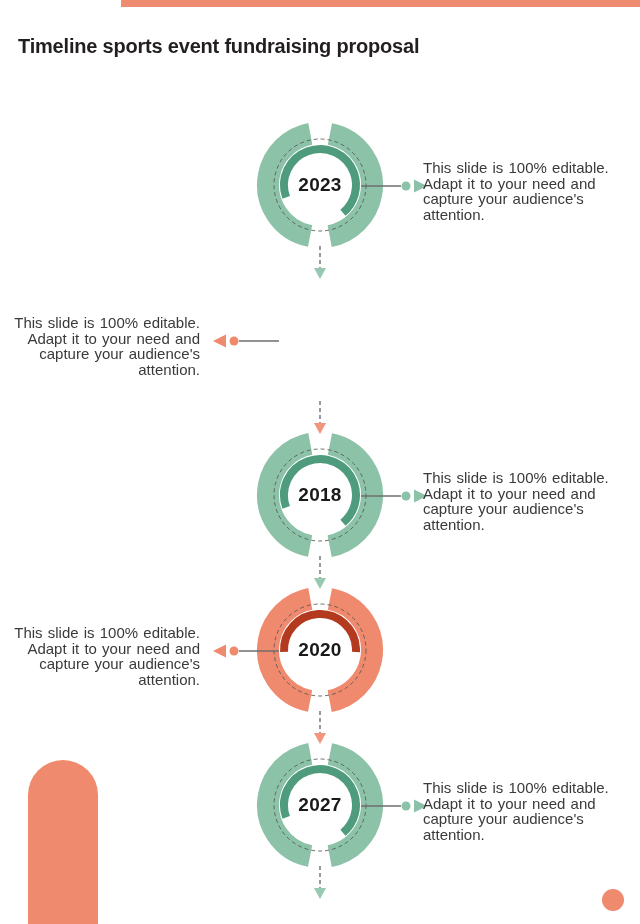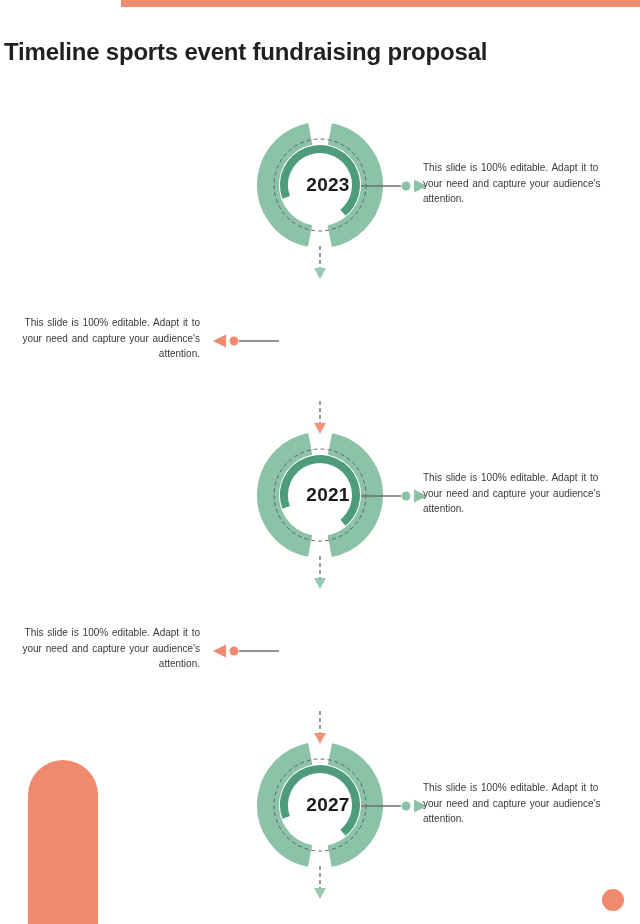--- a/index.html
+++ b/index.html
@@ -22,23 +22,23 @@
     left: 121px;
     top: 0;
     width: 519px;
     height: 7px;
     background: #EE8C72;
   }
 
   
   .page-title {
     position: absolute;
-    left: 4px;
+    left: 18px;
     top: 22px;
-    font-size: 24px;
+    font-size: 20px;
     font-weight: bold;
     color: #231F20;
     letter-spacing: -0.2px;
     white-space: nowrap;
   }
 
   
   .deco-pill {
     position: absolute;
     left: 28px;
@@ -79,21 +79,21 @@
     position: absolute;
     left: 255px;
     top: 0;
     width: 130px;
     height: 130px;
   }
   .node svg { display: block; }
 
   .node-year {
     position: absolute;
-    left: 8px;
+    left: 0;
     top: 0;
     width: 130px;
     height: 130px;
     display: flex;
     align-items: center;
     justify-content: center;
     font-size: 19px;
     font-weight: bold;
     color: #1A1A1A;
     letter-spacing: 0.3px;
@@ -116,21 +116,21 @@
     top: 126px;
     width: 30px;
     height: 36px;
   }
 
   
   .copy {
     position: absolute;
     top: 40px;
     width: 192px;
-    font-size: 10px;
+    font-size: 15px;
     line-height: 15.5px;
     color: #3A3A3A;
     word-spacing: 1px;
   }
   .copy.right { left: 423px; text-align: left; }
   .copy.left  { left: 8px;   text-align: right; }
 </style>
 </head>
 <body>
 
@@ -188,34 +188,49 @@
     <circle cx="65" cy="65" r="52" fill="none" stroke="#8CC2A8" stroke-width="22" stroke-dasharray="143.39625134385412 183.3293846294844" transform="rotate(-79 65 65)"></circle>
 
     <circle cx="65" cy="65" r="52" fill="none" stroke="#8CC2A8" stroke-width="22" stroke-dasharray="143.39625134385412 183.3293846294844" transform="rotate(101 65 65)"></circle>
 
     <circle cx="65" cy="65" r="32" fill="#ffffff"></circle>
 
     <circle cx="65" cy="65" r="46" fill="none" stroke="#555555" stroke-width="1" stroke-dasharray="4 3" opacity="0.85"></circle>
 
     <circle cx="65" cy="65" r="36" fill="none" stroke="#4E9B7D" stroke-width="8" stroke-dasharray="157.07963267948966 69.11503837897544" transform="rotate(160 65 65)" stroke-linecap="butt"></circle>
   </svg>
-        <div class="node-year">2021</div>
+        <div class="node-year">2018</div>
       </div>
       <div class="conn right"><svg width="70" height="16" viewBox="0 0 70 16">
       <line x1="0" y1="8" x2="40" y2="8" stroke="#6E6E6E" stroke-width="1.4"></line>
       <circle cx="45" cy="8" r="4.5" fill="#8CC2A8"></circle>
       <path d="M53 1.5 L66 8 L53 14.5 Z" fill="#8CC2A8"></path>
     </svg></div>
       <div class="copy right">This slide is 100% editable. Adapt it to your need and capture your audience's attention.</div>
       <div class="drop"><svg width="30" height="36" viewBox="0 0 30 36">
     <line x1="15" y1="0" x2="15" y2="22" stroke="#555555" stroke-width="1.2" stroke-dasharray="4 3"></line>
     <path d="M9 22 L21 22 L15 33 Z" fill="#8CC2A8" opacity="0.9"></path>
   </svg></div>
     </div>
     <div class="tl-row" style="top: 585px;">
+      <div class="node">
+  <svg width="130" height="130" viewBox="0 0 130 130">
+
+    <circle cx="65" cy="65" r="52" fill="none" stroke="#F08A6E" stroke-width="22" stroke-dasharray="143.39625134385412 183.3293846294844" transform="rotate(-79 65 65)"></circle>
+
+    <circle cx="65" cy="65" r="52" fill="none" stroke="#F08A6E" stroke-width="22" stroke-dasharray="143.39625134385412 183.3293846294844" transform="rotate(101 65 65)"></circle>
+
+    <circle cx="65" cy="65" r="32" fill="#ffffff"></circle>
+
+    <circle cx="65" cy="65" r="46" fill="none" stroke="#555555" stroke-width="1" stroke-dasharray="4 3" opacity="0.85"></circle>
+
+    <circle cx="65" cy="65" r="36" fill="none" stroke="#B33A1E" stroke-width="8" stroke-dasharray="116.86724671354031 109.3274243449248" transform="rotate(177 65 65)" stroke-linecap="butt"></circle>
+  </svg>
+        <div class="node-year">2020</div>
+      </div>
       <div class="conn left"><svg width="70" height="16" viewBox="0 0 70 16">
       <line x1="30" y1="8" x2="70" y2="8" stroke="#6E6E6E" stroke-width="1.4"></line>
       <circle cx="25" cy="8" r="4.5" fill="#F08A6E"></circle>
       <path d="M17 1.5 L4 8 L17 14.5 Z" fill="#F08A6E"></path>
     </svg></div>
       <div class="copy left">This slide is 100% editable. Adapt it to your need and capture your audience's attention.</div>
       <div class="drop"><svg width="30" height="36" viewBox="0 0 30 36">
     <line x1="15" y1="0" x2="15" y2="22" stroke="#555555" stroke-width="1.2" stroke-dasharray="4 3"></line>
     <path d="M9 22 L21 22 L15 33 Z" fill="#F08A6E" opacity="0.9"></path>
   </svg></div>

